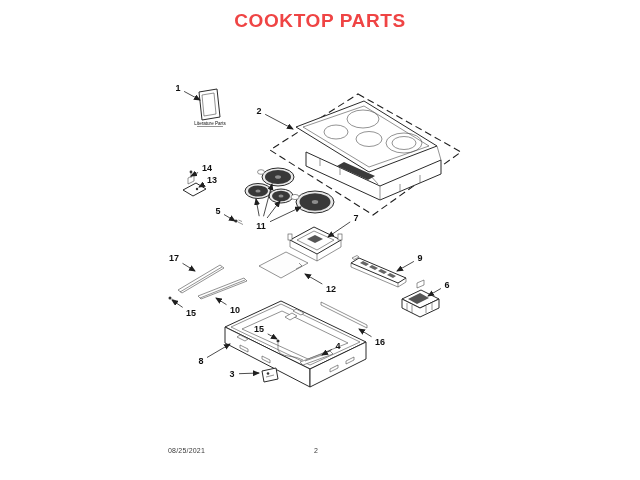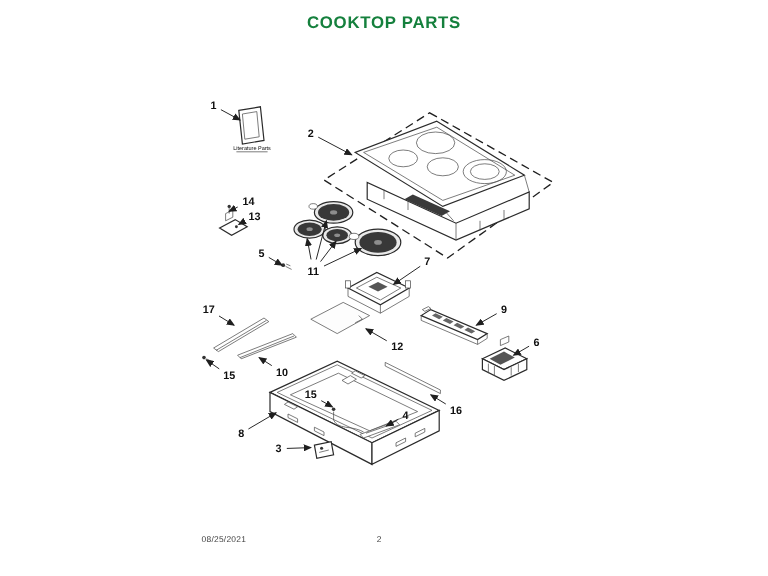--- a/index.html
+++ b/index.html
@@ -2,21 +2,21 @@
 <html><head>
 <meta charset="utf-8">
 <style>
   html,body{margin:0;padding:0;background:#e8e8e8;}
   .page{
     position:relative;width:640px;height:480px;background:#ffffff;
     font-family:"Liberation Sans", sans-serif;overflow:hidden;color:#111;
   }
   .title{
     position:absolute;top:10px;left:0;width:100%;text-align:center;
-    font-size:14px;font-weight:bold;letter-spacing:0.6px;color:#15803d;
+    font-size:19px;font-weight:bold;letter-spacing:0.6px;color:#ef4444;
   }
   .diagram{position:absolute;left:0;top:0;width:640px;height:480px;}
   .ln{stroke:#2b2b2b;stroke-width:1;}
   .ln2{stroke:#4a4a4a;stroke-width:0.6;}
   .dash{stroke:#1f1f1f;stroke-width:1.1;fill:none;stroke-dasharray:7 4;}
   .lnf{fill:#333;stroke:none;}
   .callout-num{font-family:"Liberation Sans",sans-serif;font-size:9px;font-weight:bold;fill:#101010;text-anchor:middle;}
   .leader{stroke:#1f1f1f;stroke-width:0.8;marker-end:url(#arrowhead);}
   .lit-label{font-family:"Liberation Sans",sans-serif;font-size:4.6px;fill:#101010;text-anchor:middle;}
   .footer span{position:absolute;top:447px;font-size:7px;color:#3a3a3a;letter-spacing:0.2px;}

